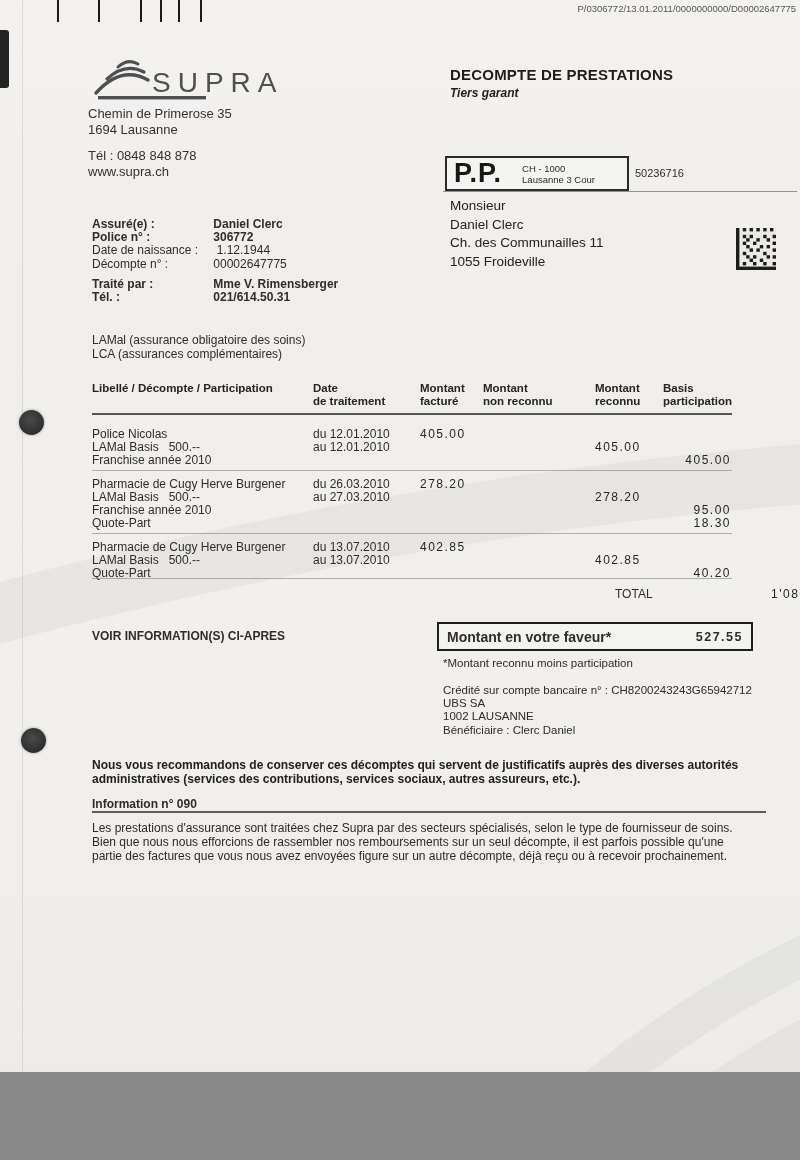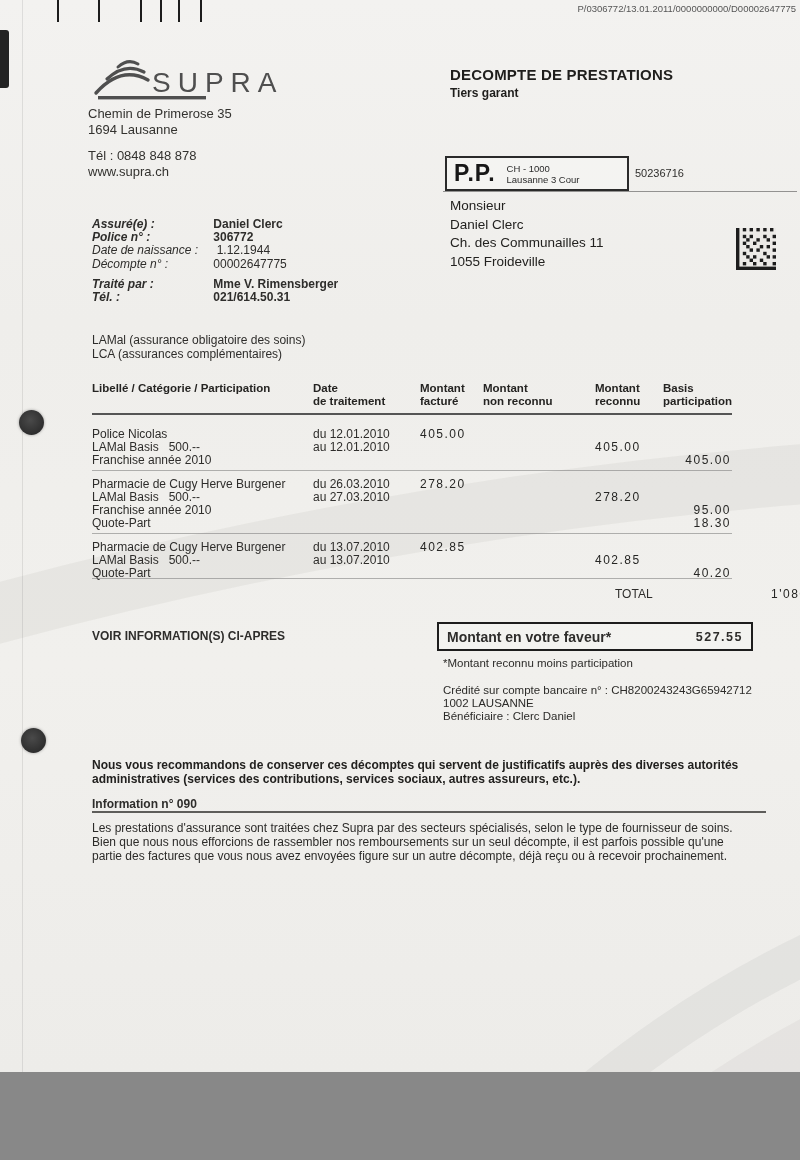--- a/index.html
+++ b/index.html
@@ -22,33 +22,33 @@
   .wm{position:absolute; border-radius:50%; pointer-events:none;}
   .wm1{width:8900px; height:8900px; left:-3350px; top:430px; border:60px solid rgba(150,147,142,0.10);}
   .wm2{width:2156px; height:2156px; left:172px;  top:822px; border:40px solid rgba(150,147,142,0.11);}
   .wm3{width:2020px; height:2020px; left:240px;  top:895px; border:48px solid rgba(150,147,142,0.09);}
 
   
   .addr{font-size:13px; line-height:16px; color:#33322f;}
 
   
   .title{font-size:15px; font-weight:bold; letter-spacing:0.2px; color:#1f1e1c;}
-  .subtitle{font-size:12px; font-weight:bold; color:#1f1e1c;}
+  .subtitle{font-size:12px; font-weight:bold; color:#1f1e1c;font-style:italic;}
 
   .ppbox{position:absolute; left:445px; top:156px; width:180px; height:31px;
          border:2px solid #2a2a2a; display:flex; align-items:center; background:rgba(248,247,245,0.5);}
-  .pp{font-size:23px; font-weight:bold; letter-spacing:1px; margin:0 11px 0 7px; color:#171717;}
+  .pp{font-size:27px; font-weight:bold; letter-spacing:1px; margin:0 20px 0 7px; color:#171717;}
   .ppzone{font-size:9.5px; line-height:11px; color:#2b2b2b;}
 
   .recipient{font-size:13.5px; line-height:18.5px; color:#232220;}
   .win-line{position:absolute; left:443px; top:191px; width:354px; height:1px; background:rgba(70,70,70,0.55);}
 
   
   .kv{font-size:12px; line-height:13.2px;}
-  .kv .lab{display:inline-block; width:118px;font-style:italic;}
+  .kv .lab{display:inline-block; width:118px;}
 
   
   .tgrid{display:grid; grid-template-columns:221px 107px 63px 112px 68px 68px; width:639px; font-size:12px; line-height:13px;}
   .th{font-size:11.5px; font-weight:bold; line-height:12.5px; color:#252422;}
   .rule{position:absolute; left:92px; width:640px; background:#555; height:1.5px;}
   .sep{position:absolute; left:92px; width:640px; background:rgba(120,120,120,0.55); height:1px;}
   .num{letter-spacing:1.5px; color:#262624;}
   .cR{text-align:right;}
   .c5pad{padding-right:25px;}
   .off1{margin-top:13px;}
@@ -202,21 +202,21 @@
     </div>
   </div>
 
   <div class="abs" style="left:92px; top:334px; font-size:12px; line-height:13.5px;">
     <div>LAMal (assurance obligatoire des soins)</div>
     <div>LCA (assurances complémentaires)</div>
   </div>
 
   <div class="abs tgrid th" style="left:92px; top:382px;">
     <div>
-      <div>Libellé / Catégorie / Participation</div>
+      <div>Libellé / Décompte / Participation</div>
     </div>
     <div>
       <div>Date</div>
         <div>de traitement</div>
     </div>
     <div>
       <div>Montant</div>
         <div>facturé</div>
     </div>
     <div>
@@ -317,20 +317,21 @@
   <div class="abs b" style="left:92px; top:629px; font-size:12px;">VOIR INFORMATION(S) CI-APRES</div>
 
   <div class="favor-box">
     <span class="lab">Montant en votre faveur*</span>
     <span class="val">527.55</span>
   </div>
   <div class="abs pay" style="left:443px; top:657px;">*Montant reconnu moins participation</div>
 
   <div class="abs pay" style="left:443px; top:684px;">
     <div>Crédité sur compte bancaire n° : CH8200243243G65942712</div>
+    <div>UBS SA</div>
     <div>1002 LAUSANNE</div>
     <div>Bénéficiaire : Clerc Daniel</div>
   </div>
 
   <div class="abs note-b" style="left:92px; top:758px; width:664px;">Nous vous recommandons de conserver ces décomptes qui servent de justificatifs auprès des diverses autorités administratives (services des contributions, services sociaux, autres assureurs, etc.).</div>
 
   <div class="abs b" style="left:92px; top:797px; font-size:12px;">Information n° 090</div>
   <div class="info-rule"></div>
   <div class="abs body-txt" style="left:92px; top:821px; width:650px;">Les prestations d'assurance sont traitées chez Supra par des secteurs spécialisés, selon le type de fournisseur de soins. Bien que nous nous efforcions de rassembler nos remboursements sur un seul décompte, il est parfois possible qu'une partie des factures que vous nous avez envoyées figure sur un autre décompte, déjà reçu ou à recevoir prochainement.</div>
 

